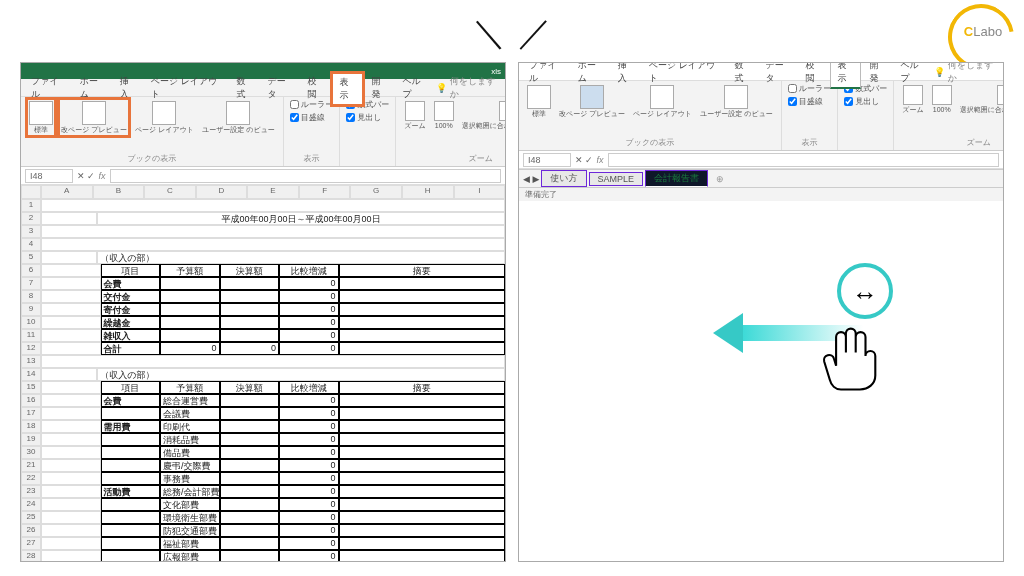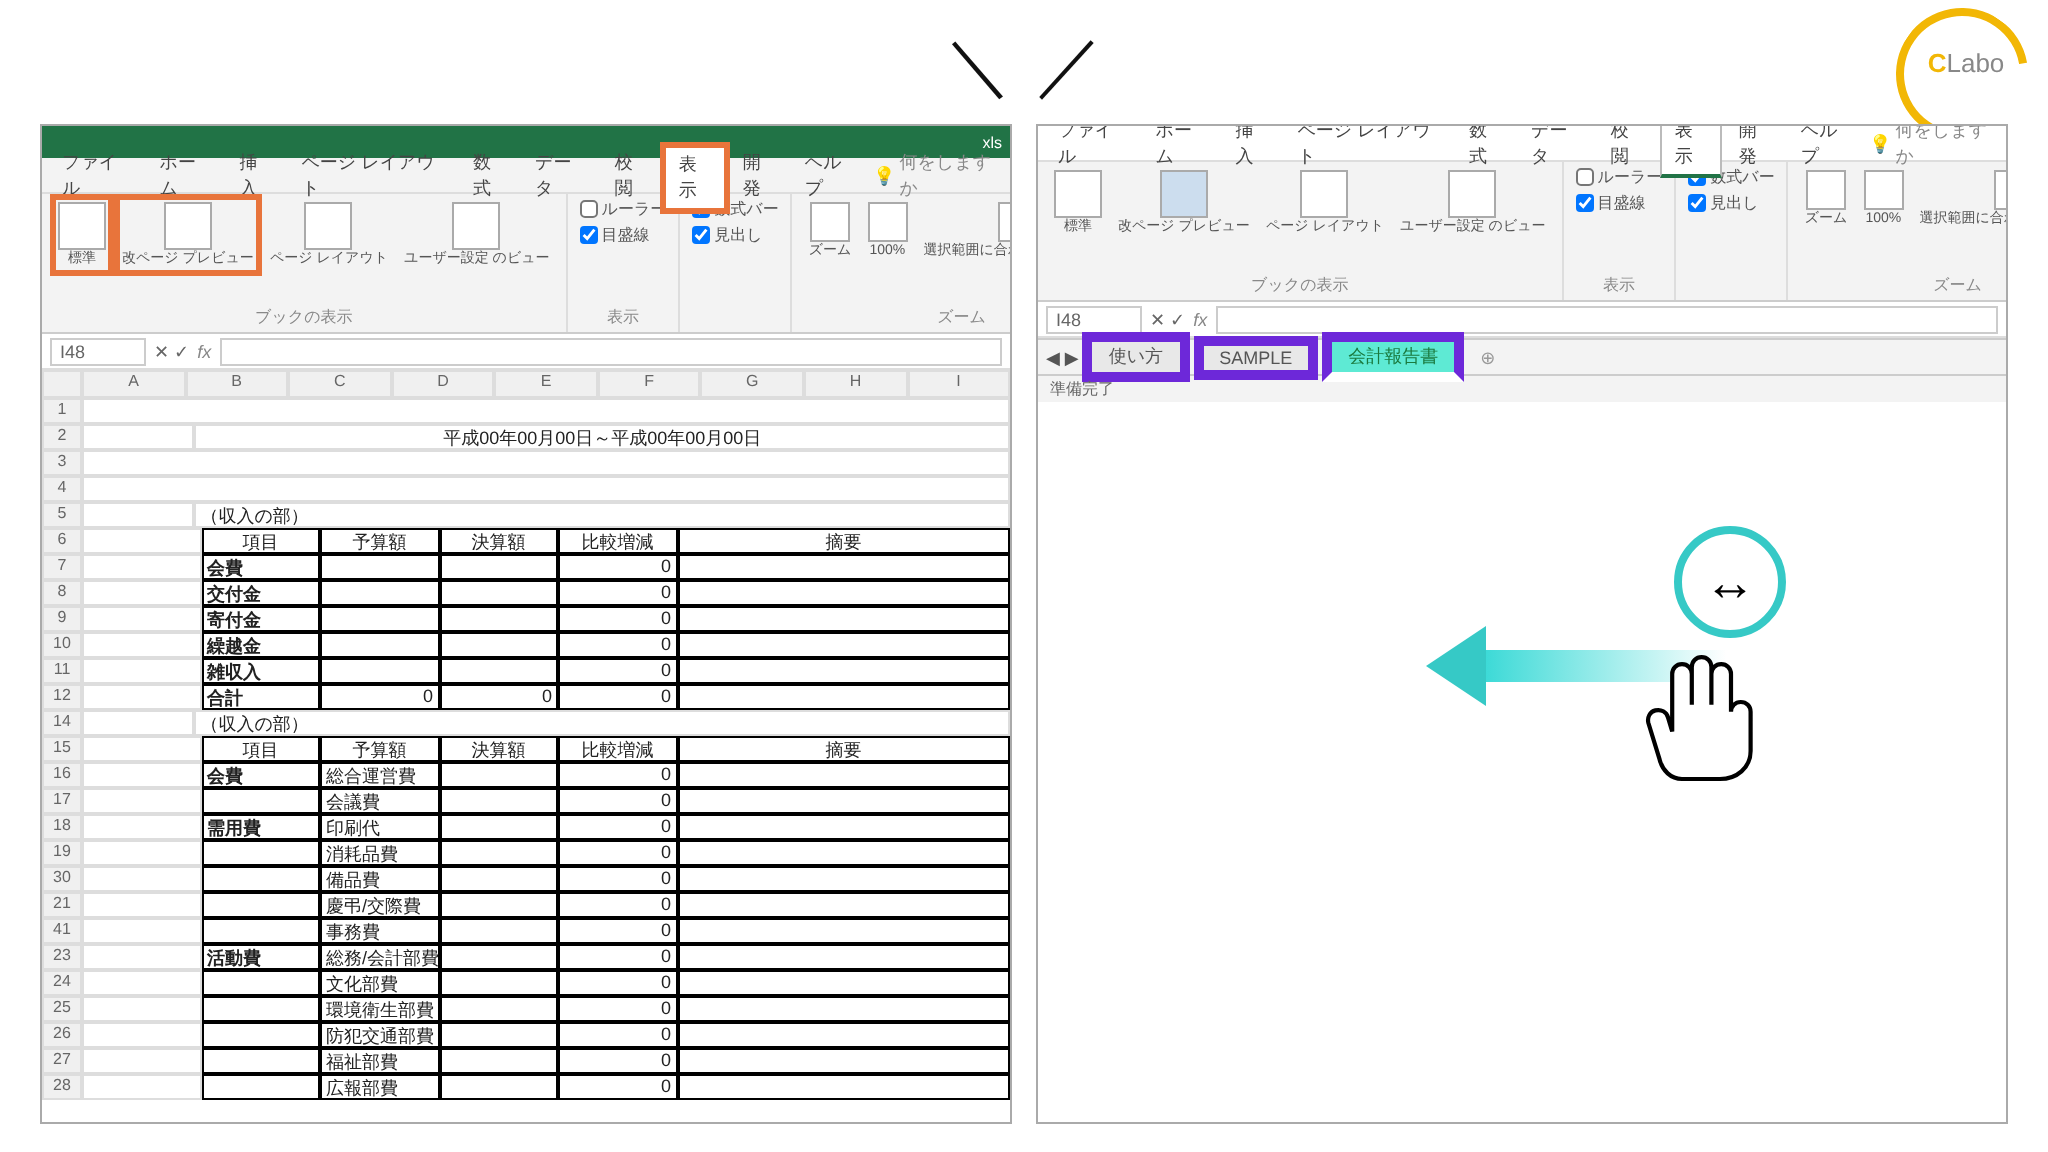--- a/index.html
+++ b/index.html
@@ -43,22 +43,22 @@
 .r{display:flex;height:13px}
 .r .rn{width:20px;background:#f0f0f0;border:1px solid #ddd;text-align:center;font-size:8px;color:#666}
 .r .cell{flex:1;border:1px solid #ddd;padding:0 2px;white-space:nowrap;overflow:hidden}
 .r .cell.b{font-weight:700}
 .r .cell.center{text-align:center}
 .r .cell.right{text-align:right}
 .r .cell.hdr{background:#fff;border:1px solid #000;text-align:center}
 .r .cell.tb{border:1px solid #000}
 .sheet-title{font-size:12px;font-weight:700;text-align:center}
 .tabbar{height:18px;background:#f3f3f3;border-top:1px solid #ccc;display:flex;align-items:center;font-size:9px;color:#555;padding:0 4px;gap:2px}
-.tabbar .stab{padding:1px 8px;border:5px solid #6d28d9;background:#e8e8e8}
-.tabbar .stab.active{background:#5eead4;color:#1a7a3e;border-bottom-color:#fff}
+.tabbar .stab{padding:1px 8px;border:1px solid #6d28d9;background:#e8e8e8}
+.tabbar .stab.active{background:#0f172a;color:#1a7a3e;border-bottom-color:#fff}
 .tabbar .plus{padding:0 6px;color:#999}
 .status{height:14px;background:#f3f3f3;border-top:1px solid #ccc;font-size:8px;color:#666;padding:0 6px;display:flex;align-items:center}
 
 .shot2 .sheet{background:#9e9e9e}
 
 .drag-hint{position:absolute;right:30px;top:230px;pointer-events:none}
 .arrow{width:150px;height:40px;position:absolute;right:110px;top:20px}
 .arrow .shaft{position:absolute;left:30px;top:12px;width:120px;height:16px;background:linear-gradient(90deg,#3DDAD7 0%,rgba(61,218,215,0) 100%)}
 .arrow .head{position:absolute;left:0;top:0;width:0;height:0;border-top:20px solid transparent;border-bottom:20px solid transparent;border-right:30px solid #36C9C6}
 .dbl{position:absolute;right:80px;top:-30px;width:56px;height:56px;border:4px solid #36C9C6;border-radius:50%;background:#fff;display:flex;align-items:center;justify-content:center;font-size:26px;color:#000}
@@ -262,20 +262,24 @@
           <div class="r">
             <div class="rn">12</div>
             <div class="cell " style="flex:1"></div>
             <div class="cell tb b" style="flex:1">合計</div>
             <div class="cell tb right" style="flex:1">0</div>
             <div class="cell tb right" style="flex:1">0</div>
             <div class="cell tb right" style="flex:1">0</div>
             <div class="cell tb" style="flex:3"></div>
           </div>
           <div class="r">
+            <div class="rn">13</div>
+            <div class="cell " style="flex:9"></div>
+          </div>
+          <div class="r">
             <div class="rn">14</div>
             <div class="cell " style="flex:1"></div>
             <div class="cell " style="flex:8">（収入の部）</div>
           </div>
           <div class="r">
             <div class="rn">15</div>
             <div class="cell " style="flex:1"></div>
             <div class="cell hdr" style="flex:1">項目</div>
             <div class="cell hdr" style="flex:1">予算額</div>
             <div class="cell hdr" style="flex:1">決算額</div>
@@ -330,21 +334,21 @@
           <div class="r">
             <div class="rn">21</div>
             <div class="cell " style="flex:1"></div>
             <div class="cell tb b" style="flex:1"></div>
             <div class="cell tb" style="flex:1">慶弔/交際費</div>
             <div class="cell tb right" style="flex:1"></div>
             <div class="cell tb right" style="flex:1">0</div>
             <div class="cell tb" style="flex:3"></div>
           </div>
           <div class="r">
-            <div class="rn">41</div>
+            <div class="rn">22</div>
             <div class="cell " style="flex:1"></div>
             <div class="cell tb b" style="flex:1"></div>
             <div class="cell tb" style="flex:1">事務費</div>
             <div class="cell tb right" style="flex:1"></div>
             <div class="cell tb right" style="flex:1">0</div>
             <div class="cell tb" style="flex:3"></div>
           </div>
           <div class="r">
             <div class="rn">23</div>
             <div class="cell " style="flex:1"></div>

